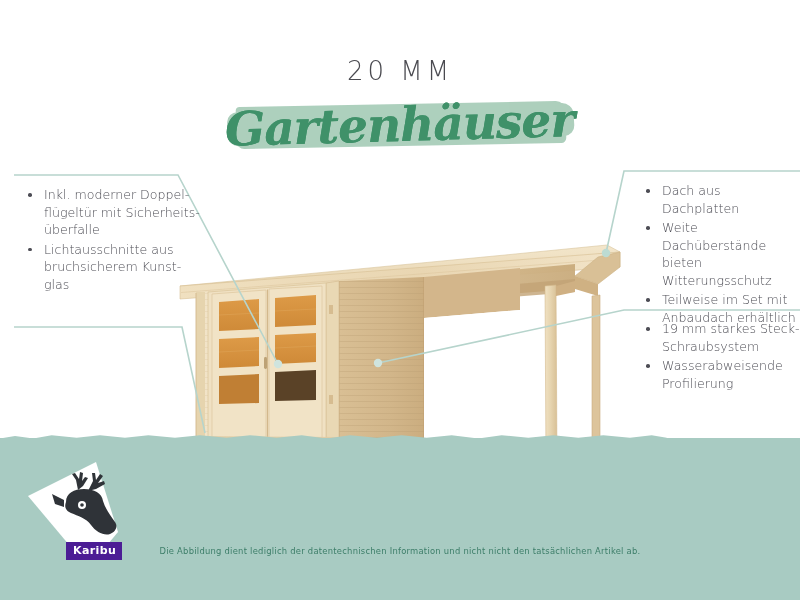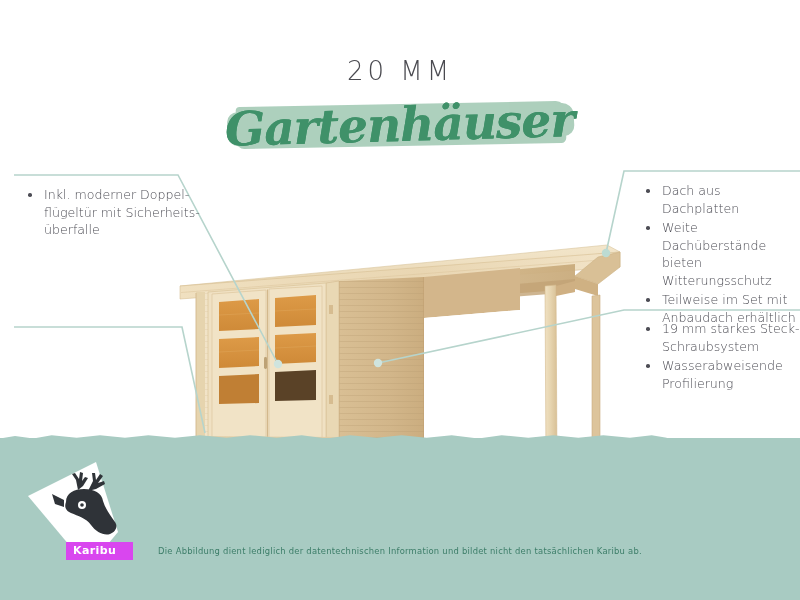--- a/index.html
+++ b/index.html
@@ -114,26 +114,26 @@
     letter-spacing:.25px;
     color:#3c7d68;
     font-family:"DejaVu Sans", sans-serif;
   }
 
   
   .logo{position:absolute;left:22px;bottom:38px;width:104px;height:102px;}
   .logo-word{
     position:absolute;
     left:44px;bottom:2px;
-    background:#d946ef;
+    background:#4c1d95;
     color:#ffffff;
     font-size:11px;
     font-weight:700;
     letter-spacing:.4px;
-    padding:2px 17px 3px 7px;
+    padding:2px 6px 3px 7px;
     font-family:"DejaVu Sans", sans-serif;
   }
 </style>
 </head>
 <body>
 
 <div id="stage">
 
   <div class="kicker">20 MM</div>
 
@@ -263,21 +263,21 @@
 
     <ellipse cx="380" cy="446" rx="180" ry="4" fill="#e8e4dc" opacity=".5"></ellipse>
   </svg>
 
   <div class="band">
     <svg class="band-edge" viewBox="0 0 800 12" preserveAspectRatio="none">
       <path d="M0,9 L18,6 L40,9 L62,5 L92,8 L120,5 L150,8 L178,5 L210,8 L240,5 L272,8
                L300,5 L332,8 L362,5 L392,9 L420,5 L452,8 L482,5 L512,8 L542,5 L574,9
                L602,5 L634,8 L664,5 L694,8 L724,5 L756,8 L782,5 L800,8 L800,12 L0,12 Z" fill="#a8cbc2"></path>
     </svg>
-    <div class="disclaimer">Die Abbildung dient lediglich der datentechnischen Information und bildet nicht den tatsächlichen Karibu ab.</div>
+    <div class="disclaimer">Die Abbildung dient lediglich der datentechnischen Information und nicht nicht den tatsächlichen Artikel ab.</div>
   </div>
 
   <div class="logo">
     <svg viewBox="0 0 104 102" width="104" height="102">
       <polygon points="74,2 96,72 76,96 48,86 6,36" fill="#ffffff"></polygon>
       <g fill="#2f3338">
 
         <path d="M56,30 L54,20 L50,14 L53,13 L57,19 L58,12 L61,13 L60,21 L63,17 L66,18 L61,26 Z"></path>
         <path d="M66,31 L71,21 L70,13 L73,13 L74,20 L78,14 L81,16 L76,23 L82,21 L83,24 L74,29 Z"></path>
 
@@ -309,20 +309,21 @@
       <path d="M378,363 L624,310 L800,310"></path>
     </g>
     <circle cx="278" cy="364" r="4.2" fill="#cfe4de"></circle>
     <circle cx="378" cy="363" r="4.2" fill="#cfe4de"></circle>
     <circle cx="606" cy="253" r="4.2" fill="#bcdbd3"></circle>
   </svg>
 
   <div class="callout cal-tl">
     <ul>
       <li>Inkl. moderner Doppel-<br>flügeltür mit Sicherheits-<br>überfalle</li>
+      <li>Lichtausschnitte aus<br>bruchsicherem Kunst-<br>glas</li>
     </ul>
   </div>
 
 
   <div class="callout cal-tr">
     <ul>
       <li>Dach aus Dachplatten</li>
       <li>Weite Dachüberstände<br>bieten Witterungsschutz</li>
       <li>Teilweise im Set mit<br>Anbaudach erhältlich</li>
     </ul>

